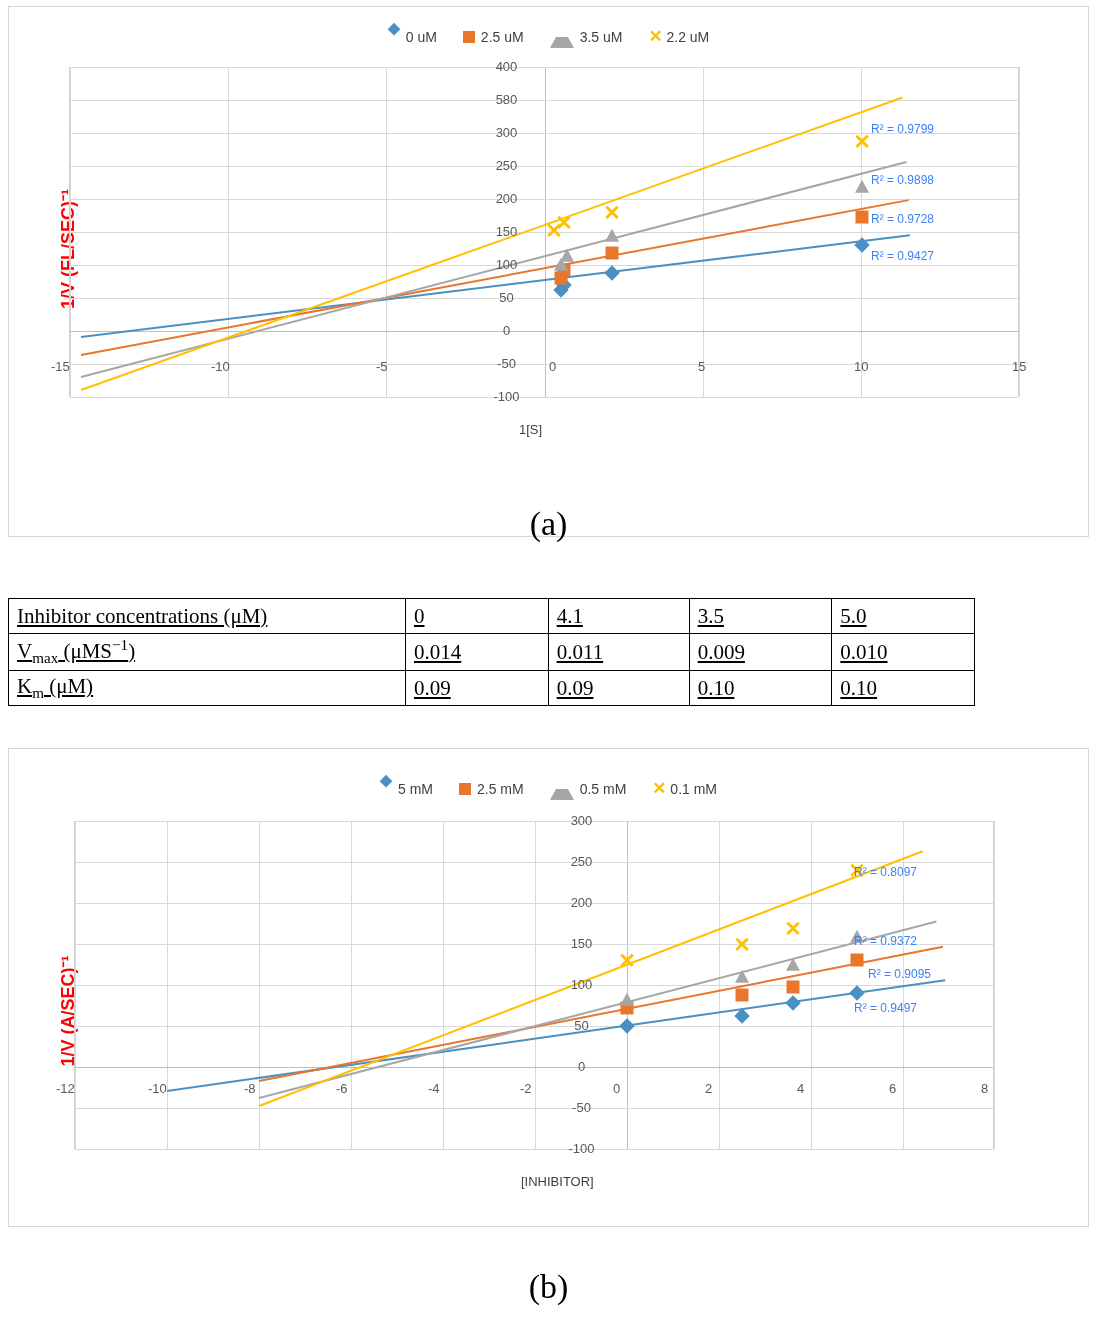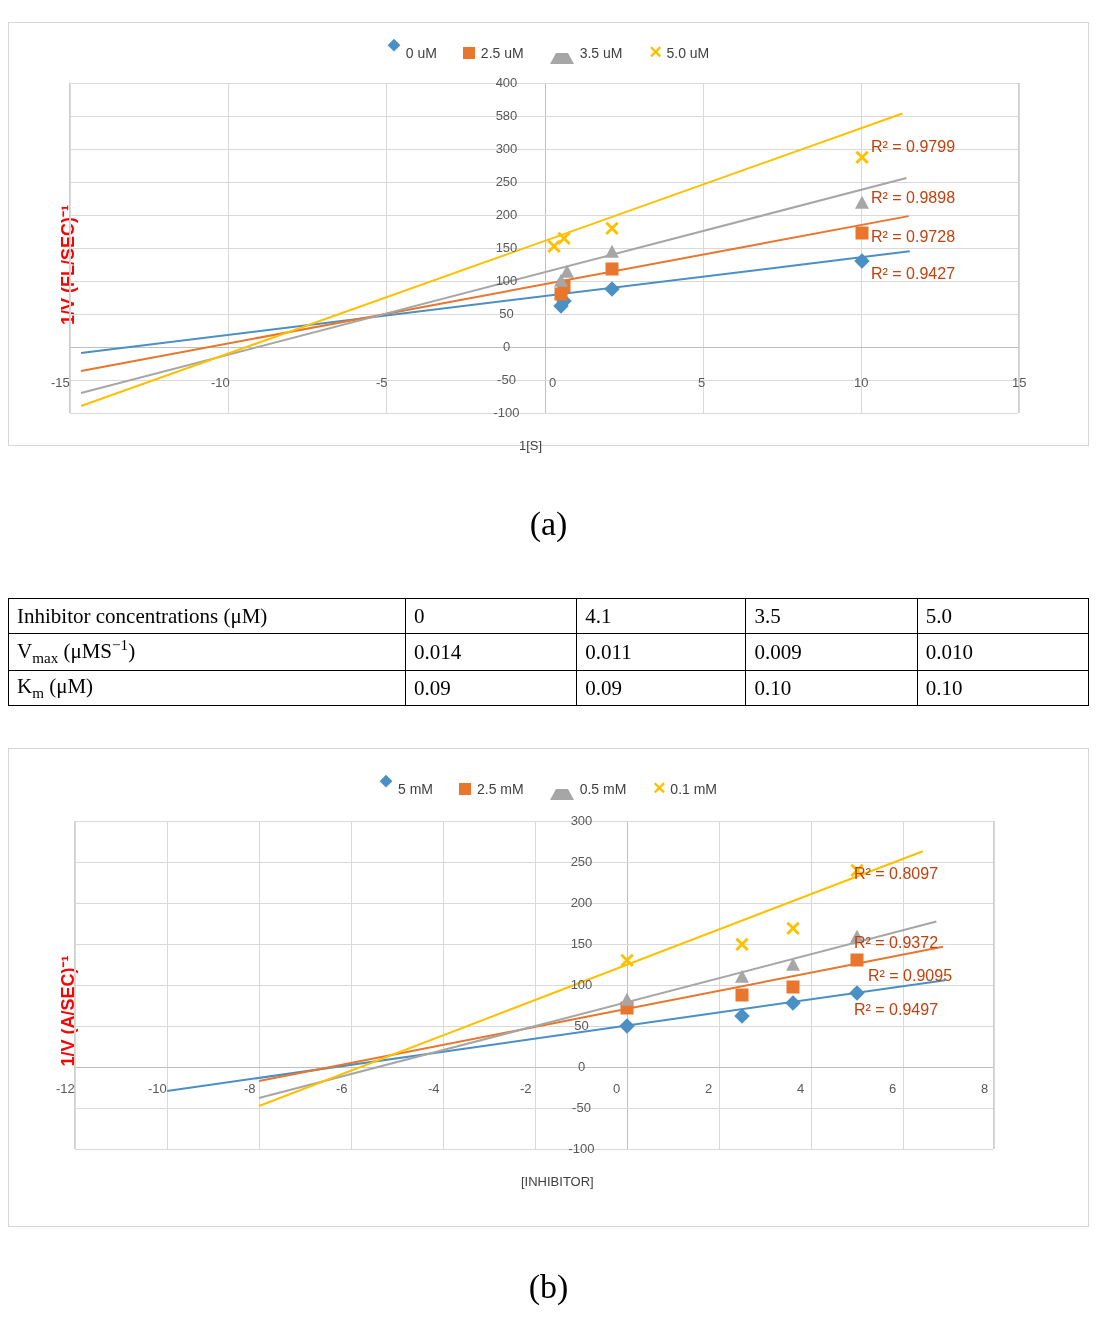--- a/index.html
+++ b/index.html
@@ -14,21 +14,21 @@
     font-family: "Liberation Sans", sans-serif;
     color: #000;
     overflow: hidden;
   }
   .panel {
     position: absolute;
     box-sizing: border-box;
     border: 1px solid #d6d6d6;
     background: #fff;
   }
-  #panel-a { left: 8px; top: 22px; width: 1081px; height: 424px; padding-left: 27px; }
+  #panel-a { left: 8px; top: 6px; width: 1081px; height: 531px; padding-left: 27px; }
   #panel-b { left: 8px; top: 748px; width: 1081px; height: 479px; }
 
   .legend {
     position: absolute;
     left: 0; right: 0;
     display: flex;
     justify-content: center;
     align-items: center;
     gap: 26px;
     font-size: 14px;
@@ -58,40 +58,41 @@
   .ylab-tick { text-align: center; }
   .axis-title { position: absolute; font-size: 13px; color: #404040; white-space: nowrap; }
   .y-axis-title {
     position: absolute;
     color: #ff0000;
     font-weight: bold;
     font-size: 18px;
     white-space: nowrap;
     transform-origin: 50% 50%;
   }
-  .r2 { position: absolute; font-size: 16px; color: #c2410c; white-space: nowrap; }
+  .r2 { position: absolute; font-size: 12px; color: #3b82f6; white-space: nowrap; }
 
   .caption {
     position: absolute;
     width: 100%;
     text-align: center;
     font-family: "Liberation Serif", serif;
     font-size: 34px;
   }
   #caption-a { top: 505px; left: 0; }
   #caption-b { top: 1268px; left: 0; }
 
   table.datatable {
     position: absolute;
     left: 8px;
     top: 598px;
-    width: 1081px;
+    width: 967px;
     border-collapse: collapse;
     font-family: "Liberation Serif", serif;
     font-size: 21px;
+    text-decoration: underline;
   }
   table.datatable td {
     border: 1px solid #000;
     padding: 3px 8px;
     height: 28px;
   }
   table.datatable td.first { width: 380px; }
   sub { font-size: 0.72em; }
   sup { font-size: 0.72em; }
 </style>
@@ -110,21 +111,21 @@
     <span class="item">
       <span class="marker m-square"></span>
       <span>2.5 uM</span>
     </span>
     <span class="item">
       <span class="marker m-triangle"></span>
       <span>3.5 uM</span>
     </span>
     <span class="item">
       <span class="marker m-cross">✕</span>
-      <span>5.0 uM</span>
+      <span>2.2 uM</span>
     </span>
   </div>
 
   <div class="y-axis-title" style="left: -42px; top: 230px; width: 200px; text-align:center; transform: rotate(-90deg);">1/V (FL/SEC)⁻¹</div>
 
   <div class="plot" style="left: 60px; top: 60px; width: 950px; height: 330px;">
 
     <div class="gridv" style="left: 0px;"></div>
     <div class="gridv" style="left: 158px;"></div>
     <div class="gridv" style="left: 316px;"></div>

